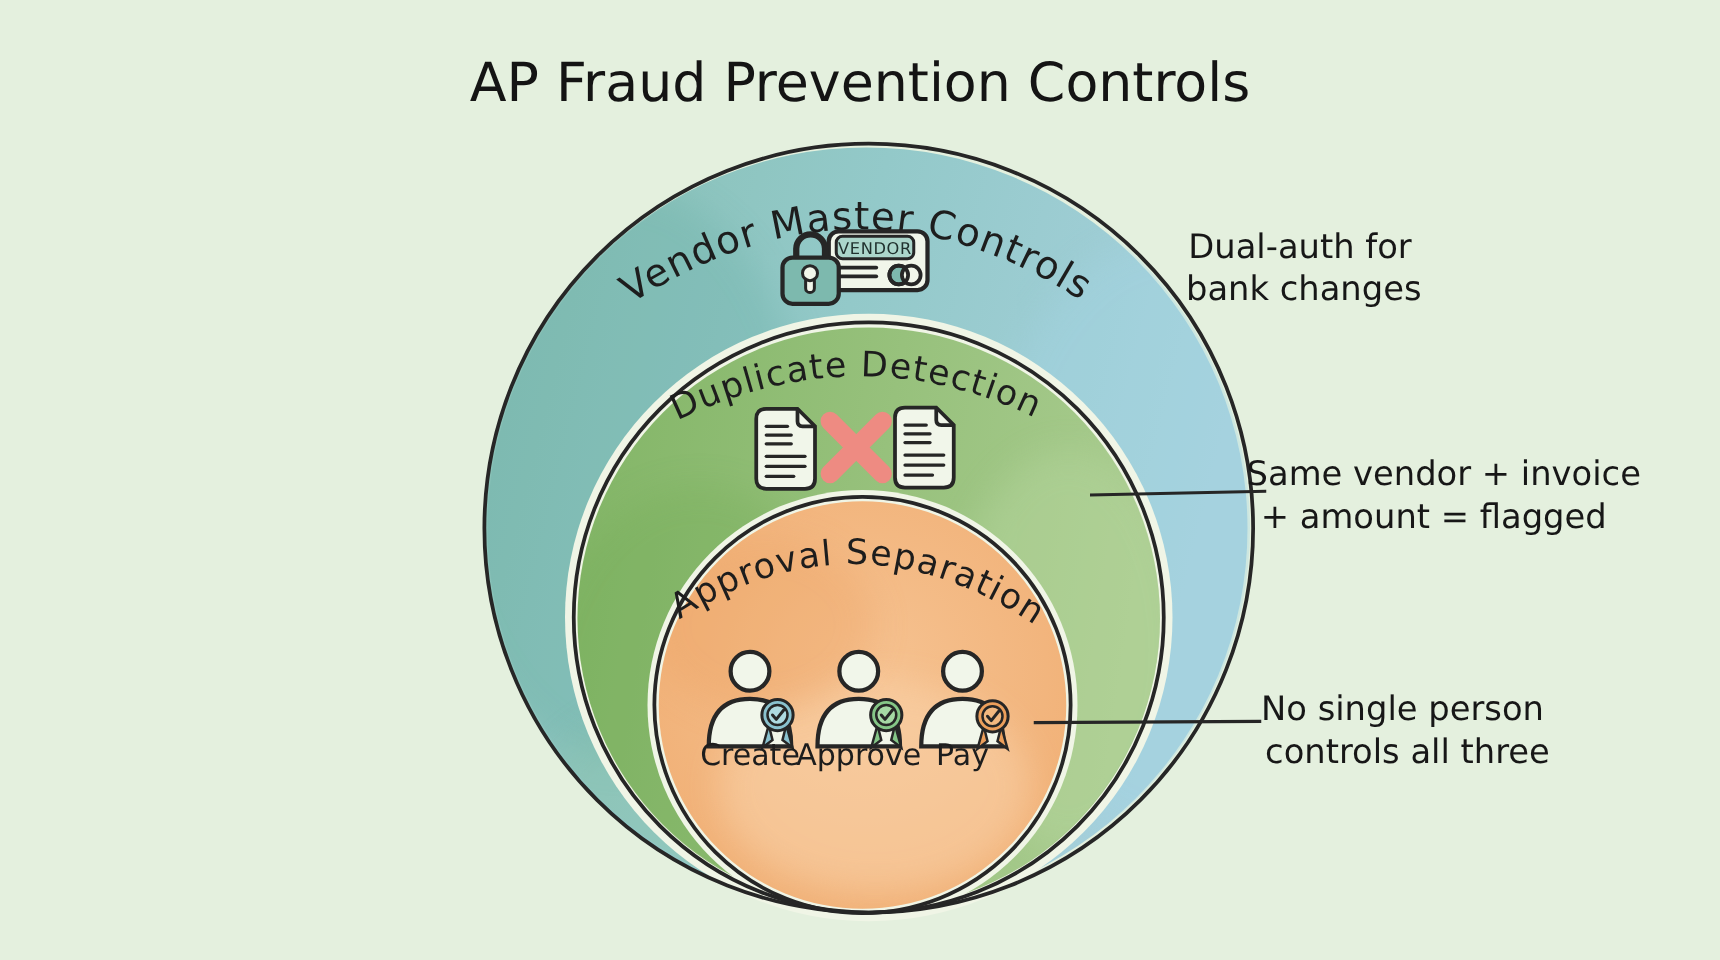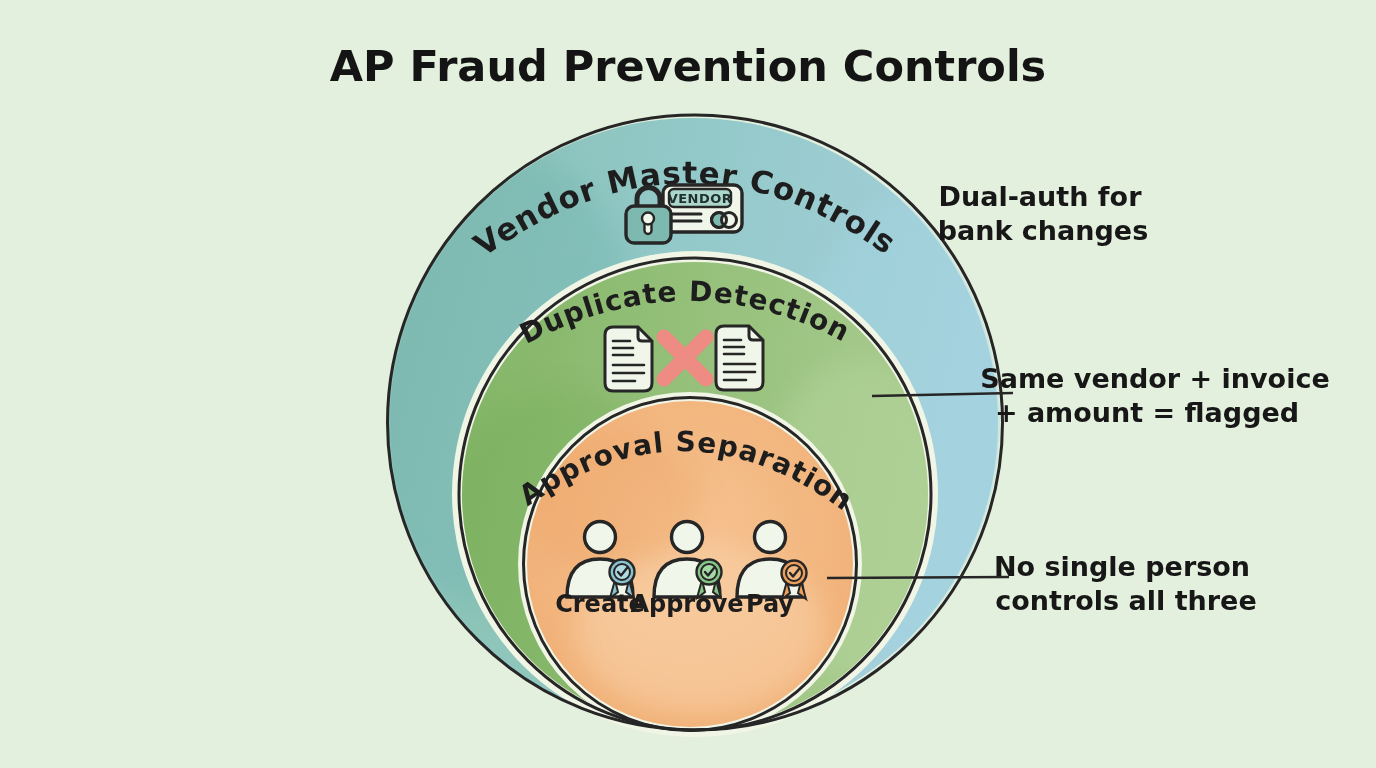--- a/index.html
+++ b/index.html
@@ -1,17 +1,17 @@
 <!DOCTYPE html>
 <html><head>
 <meta charset="utf-8">
 <style>
   html,body { margin:0; padding:0; background:#e4f0de; }
   .stage { position:relative; width:1376px; height:768px; overflow:hidden;
-           font-family:"DejaVu Sans", sans-serif;font-weight:bold; }
+           font-family:"DejaVu Sans", sans-serif; }
   svg { display:block; }
   text { font-family:"DejaVu Sans", sans-serif; fill:#1b1b1b; }
   .title      { font-size:43px; fill:#141414; }
   .ringlabel1 { font-size:31px; letter-spacing:1px; fill:#1d1d1d; }
   .ringlabel2 { font-size:28px; letter-spacing:1px; fill:#1d1d1d; }
   .note       { font-size:27px; fill:#171717; }
   .rolelabel  { font-size:24px; fill:#1d1d1d; }
   .chiplabel  { font-size:13px; letter-spacing:0.5px; fill:#20312e; }
   .ink        { stroke:#262626; fill:none; }
 </style>

